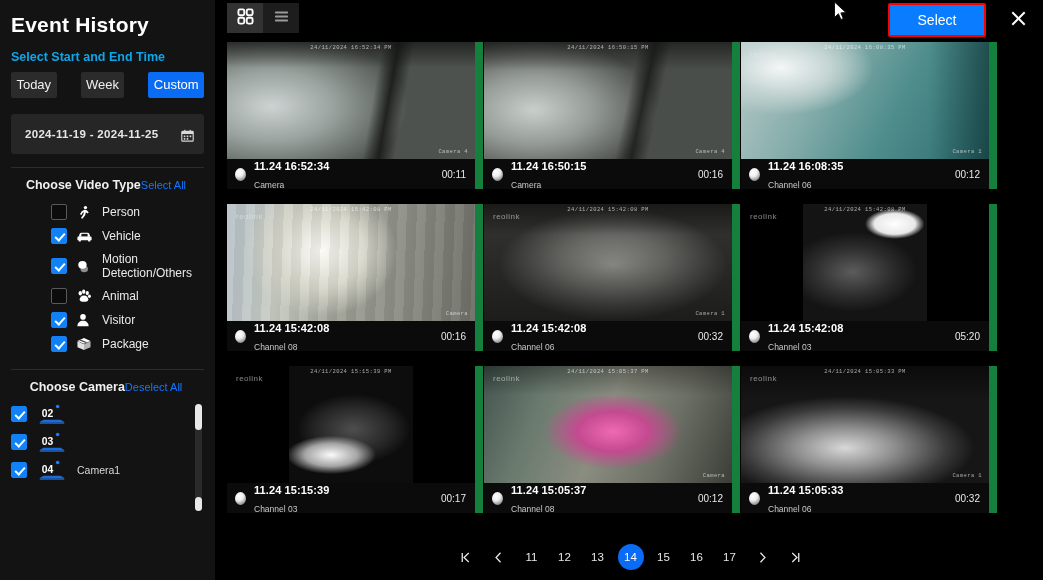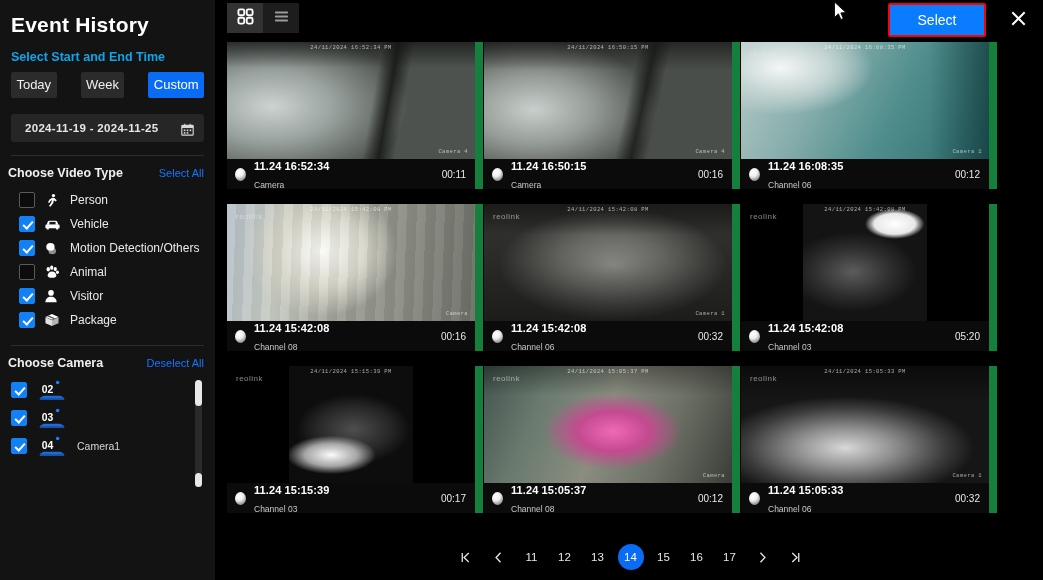--- a/index.html
+++ b/index.html
@@ -33,38 +33,38 @@
     background: #2b2b2b; color: #efefef;
     font-size: 13px; padding: 5px 0 6px 0;
     border-radius: 2px; cursor: pointer;
   }
   .range-tab.active { background: #0a6cf5; color: #fff; }
 
   .date-box {
     margin: 8px 11px 4px 11px;
     background: #262626;
     border-radius: 3px;
-    height: 28px;
+    height: 40px;
     display: flex; align-items: center; justify-content: space-between;
     padding: 0 10px 0 14px;
     cursor: pointer;
   }
   .date-text { color: #e6e6e6; font-size: 11.5px; font-weight: bold; letter-spacing: .3px;}
   .cal-icon { width: 13px; height: 13px; }
 
   .sb-divider { height: 1px; background: #2c2c2c; margin: 13px 11px 0 11px; }
 
   .sec-head {
-    display: flex; align-items: baseline; justify-content: space-between;
+    display: flex; align-items: baseline; justify-content: center;
     padding: 10px 11px 0 8px;
   }
   .sec-head h3 { color: #f0f0f0; font-size: 12.5px; font-weight: bold; }
   .sec-link { color: #1476ff; font-size: 11px; cursor: pointer; }
 
-  .type-list { padding: 8px 0 0 8px; }
+  .type-list { padding: 8px 0 0 16px; margin-left: 24px; }
   .type-row {
     display: flex; align-items: center; gap: 9px;
     padding: 4px 11px 4px 11px; cursor: pointer;
   }
   .cb {
     width: 16px; height: 16px; flex: 0 0 16px;
     border: 1px solid #5a5a5a; background: #0c0c0c;
     border-radius: 2px; position: relative;
   }
   .cb.on { background: #1181f5; border-color: #1181f5; }

